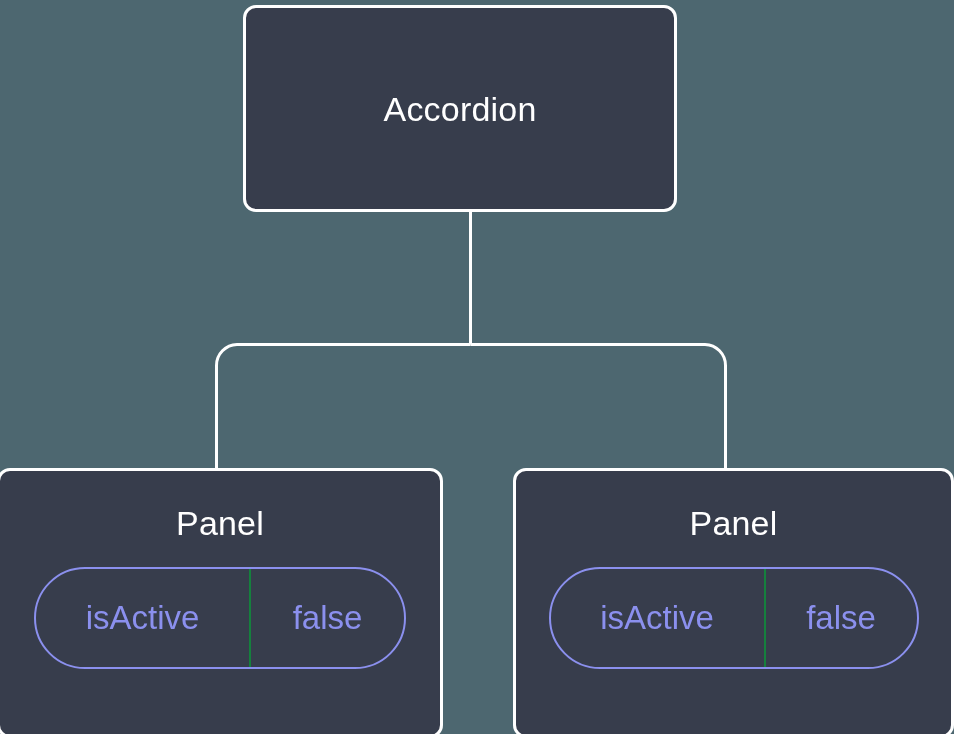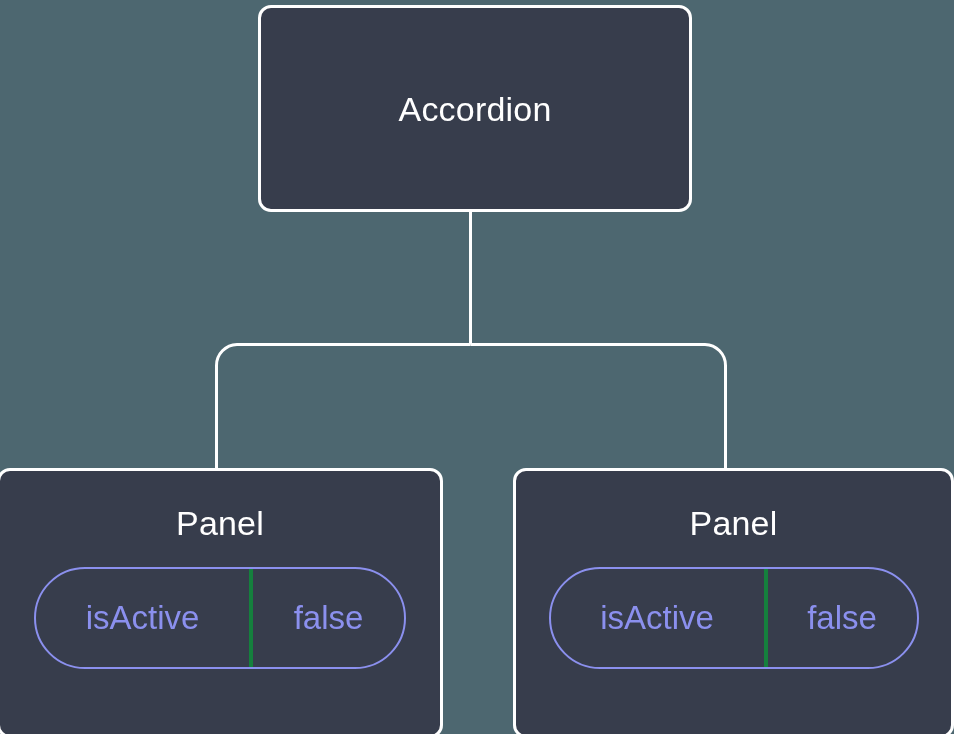--- a/index.html
+++ b/index.html
@@ -36,21 +36,21 @@
     position: absolute;
     box-sizing: border-box;
     background: #373d4c;
     border: 3px solid #ffffff;
     border-radius: 13px;
     display: flex;
     flex-direction: column;
     align-items: center;
   }
   .node-accordion {
-    left: 258px;
+    left: 243px;
     top: 5px;
     width: 434px;
     height: 207px;
     justify-content: center;
   }
   .node-panel-left {
     left: -3px;
     top: 468px;
     width: 446px;
     height: 270px;
@@ -100,21 +100,21 @@
     display: flex;
     align-items: center;
     justify-content: center;
     color: #8b90ee;
     font-size: 33px;
     line-height: 38px;
     white-space: nowrap;
   }
   .prop-key {
     flex: 0 0 213px;
-    border-right: 4px solid #15803d;
+    border-right: 2px solid #15803d;
   }
   .prop-val {
     flex: 1 1 auto;
   }
 </style>
 </head>
 <body>
 
 <div id="canvas">
 

